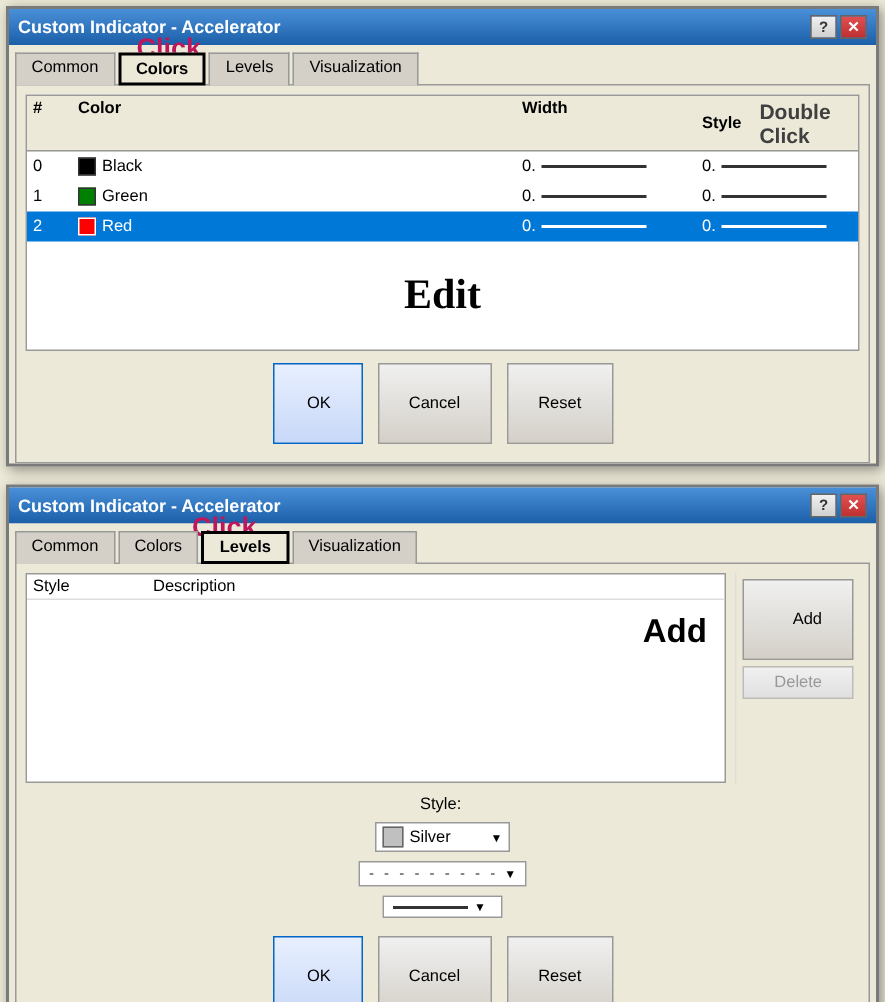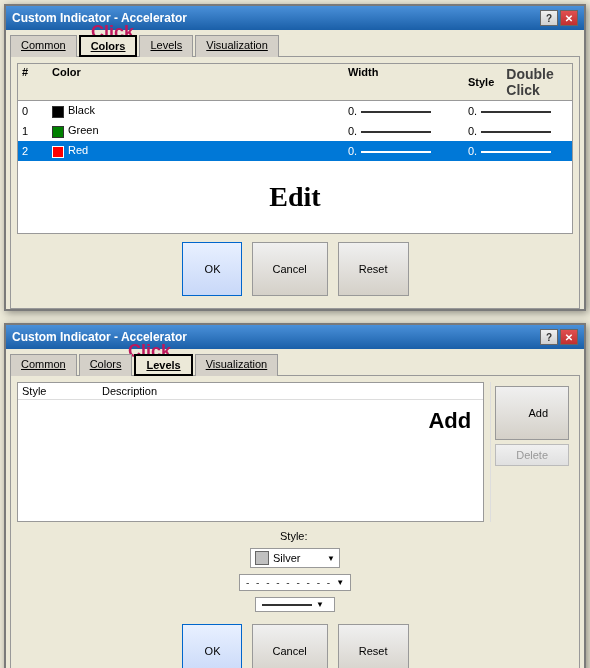--- a/index.html
+++ b/index.html
@@ -52,21 +52,20 @@
     .title-btn.close {
       background: linear-gradient(to bottom, #e05050, #c03030);
       color: white;
     }
 
     .tabs {
       display: flex;
       padding: 4px 4px 0 4px;
       gap: 2px;
       background: #ece9d8;
-      text-decoration: underline;
     }
 
     .tab {
       padding: 3px 10px;
       background: #d4d0c8;
       border: 1px solid #999;
       border-bottom: none;
       cursor: pointer;
       font-size: 11px;
       color: #000;

